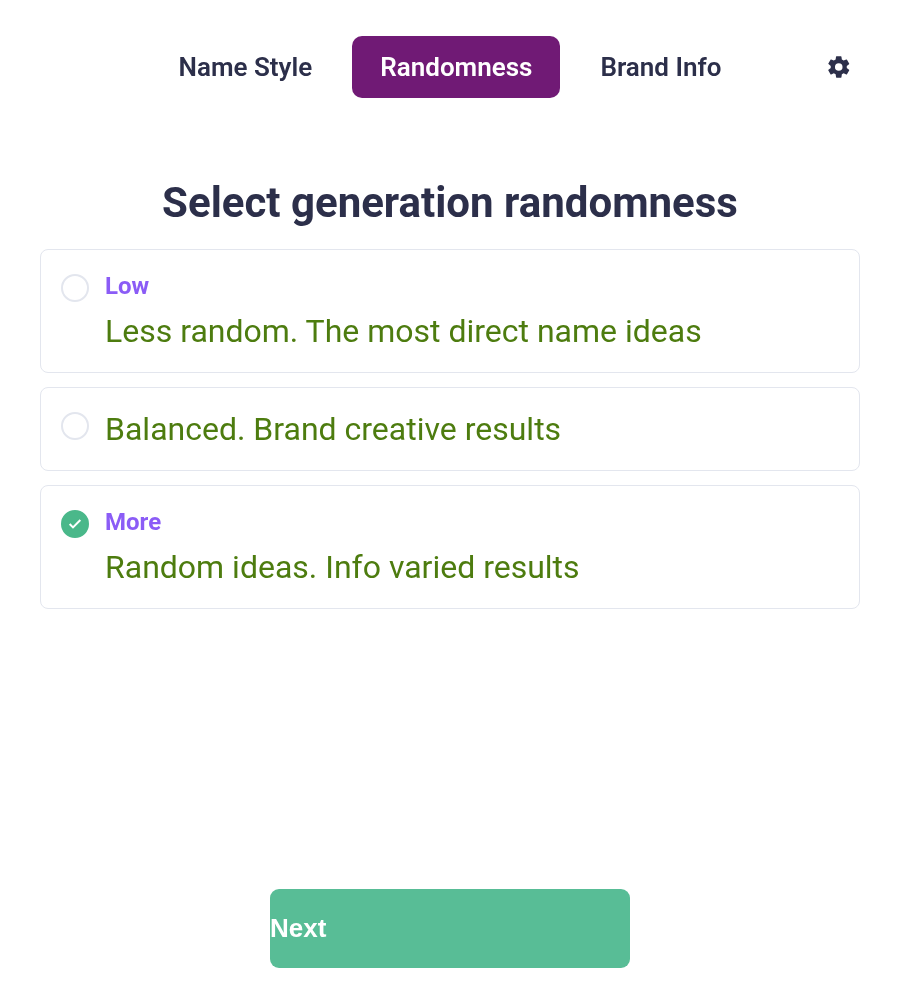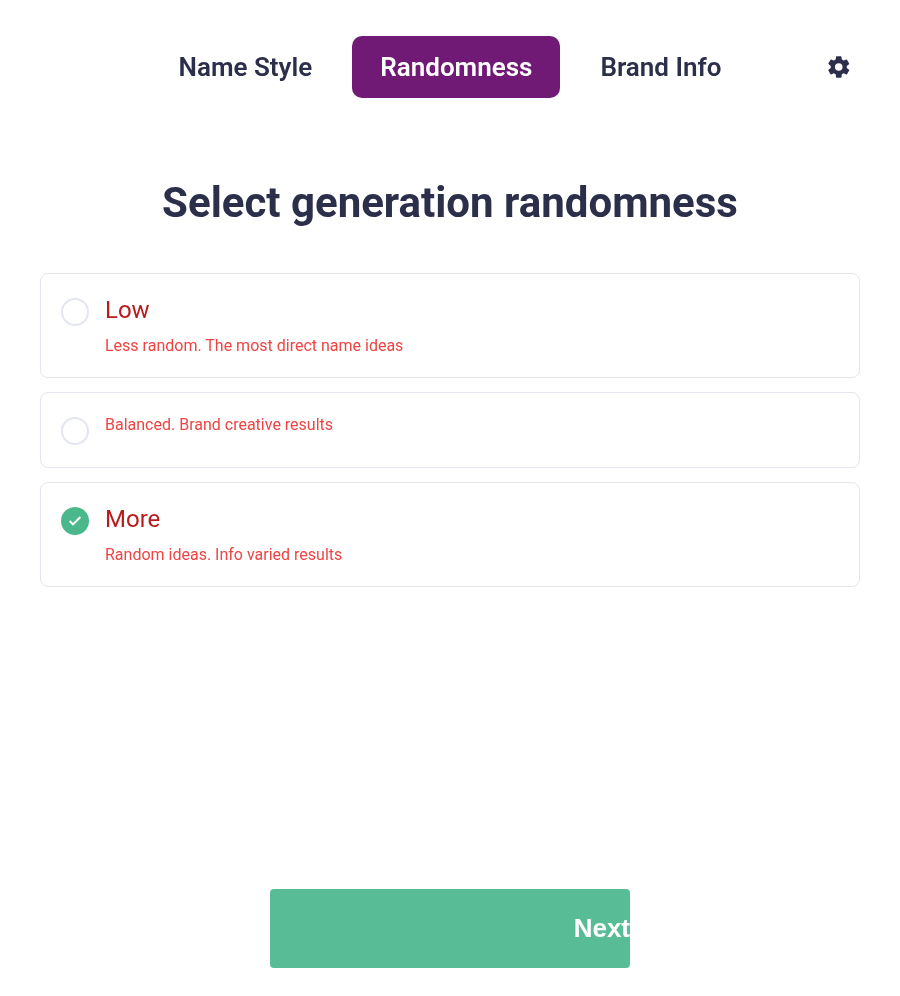--- a/index.html
+++ b/index.html
@@ -56,21 +56,21 @@
     .gear-btn svg {
       width: 26px;
       height: 26px;
       fill: #2c2f4a;
     }
     .heading {
       font-size: 42px;
       font-weight: 700;
       color: #2c2f4a;
       text-align: center;
-      margin-bottom: 46px;
+      margin-bottom: 22px;
     }
     .options-list {
       display: flex;
       flex-direction: column;
       gap: 14px;
     }
     .option-card {
       border: 1px solid #e3e6ee;
       border-radius: 8px;
       padding: 22px 20px 22px 20px;
@@ -102,47 +102,47 @@
       stroke-width: 3;
       fill: none;
     }
     .option-text {
       display: flex;
       flex-direction: column;
       gap: 12px;
     }
     .option-title {
       font-size: 24px;
-      font-weight: 400;
-      color: #b91c1c;
+      font-weight: 700;
+      color: #8b5cf6;
     }
     .option-desc {
-      font-size: 16px;
+      font-size: 32px;
       font-weight: 400;
-      color: #ef4444;
+      color: #4d7c0f;
     }
     .spacer {
       flex: 1;
     }
     .next-row {
       display: flex;
       justify-content: center;
       padding-bottom: 28px;
     }
     .next-button {
       background: #58bd96;
       color: #ffffff;
       font-size: 26px;
       font-weight: 600;
       border: none;
-      border-radius: 4px;
+      border-radius: 9px;
       padding: 24px 0;
       width: 360px;
       cursor: pointer;
-      text-align: right;
+      text-align: left;
     }
   </style>
 </head>
 <body>
 
 <div class="tab-bar">
   <div class="tabs-group">
     <div class="tab">Name Style</div>
     <div class="tab active">Randomness</div>
     <div class="tab">Brand Info</div>

